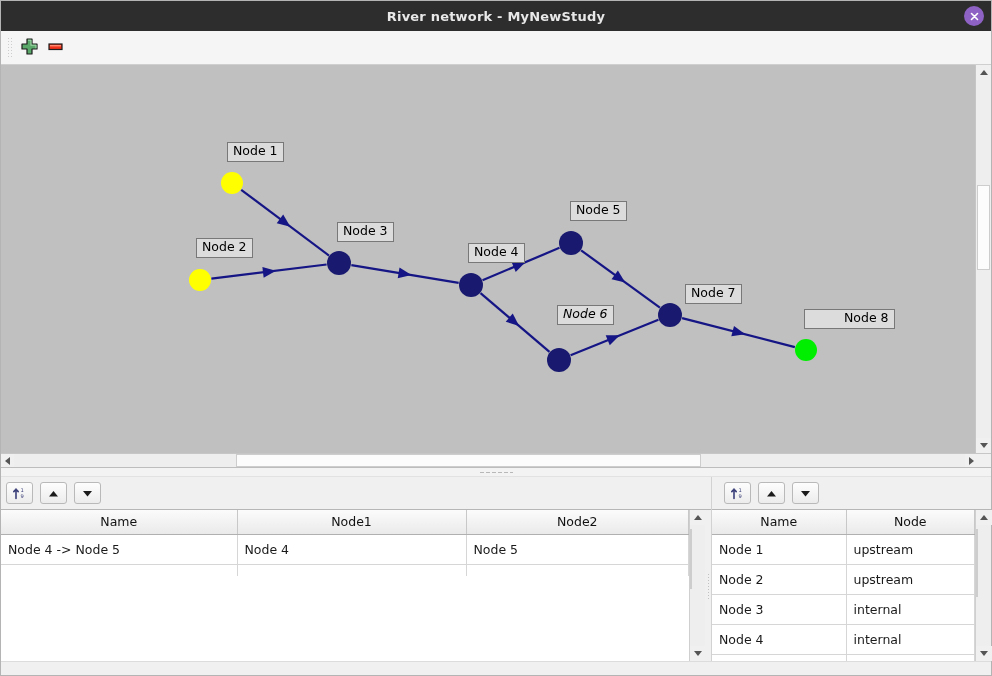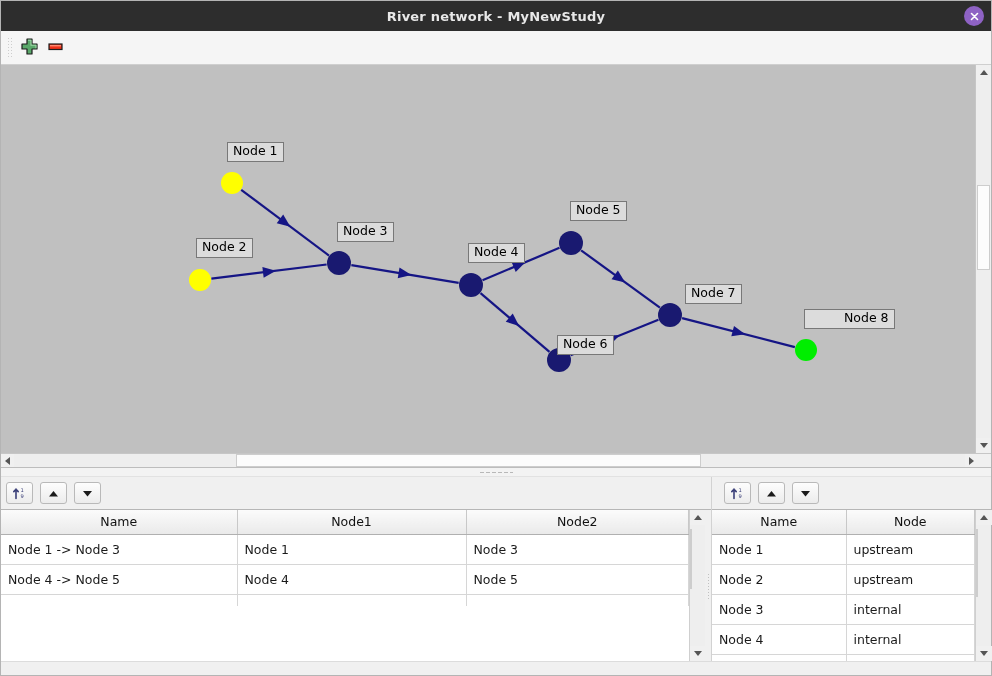--- a/index.html
+++ b/index.html
@@ -294,21 +294,21 @@
               <circle cx="669" cy="250" r="12" fill="#191970"></circle>
               <circle cx="805" cy="285" r="11" fill="#00ee00"></circle>
             </g>
         </svg>
         <div id="labels-layer">
             <div class="node-label" style="left: 226px; top: 77px;">Node 1</div>
             <div class="node-label" style="left: 195px; top: 173px;">Node 2</div>
             <div class="node-label" style="left: 336px; top: 157px;">Node 3</div>
             <div class="node-label" style="left: 467px; top: 178px;">Node 4</div>
             <div class="node-label" style="left: 569px; top: 136px;">Node 5</div>
-            <div class="node-label" style="left: 556px; top: 270px;">Node 6</div>
+            <div class="node-label" style="left: 556px; top: 240px; font-style: italic;">Node 6</div>
             <div class="node-label" style="left: 667px; top: 219px; margin-left: 17px;">Node 7</div>
             <div class="node-label" style="left: 803px; top: 244px; padding-left: 39px;">Node 8</div>
           </div>
       </div>
       <div class="vscroll">
         <div class="sb-arrow">
             <i class="arrow-gl ar-up"></i>
           </div>
         <div class="sb-track">
           <div class="sb-thumb" style="top:105px;height:85px;"></div>
@@ -374,25 +374,20 @@
               </colgroup>
             <thead>
                 <tr id="branch-head">
                   <th>Name</th>
                   <th>Node1</th>
                   <th>Node2</th>
                 </tr>
               </thead>
             <tbody id="branch-body">
                 <tr>
-                  <td>Node 1 -&gt; Node 3</td>
-                  <td>Node 1</td>
-                  <td>Node 3</td>
-                </tr>
-                <tr>
                   <td>Node 4 -&gt; Node 5</td>
                   <td>Node 4</td>
                   <td>Node 5</td>
                 </tr>
                 <tr class="filler">
                   <td></td>
                   <td></td>
                   <td></td>
                 </tr>
               </tbody>

